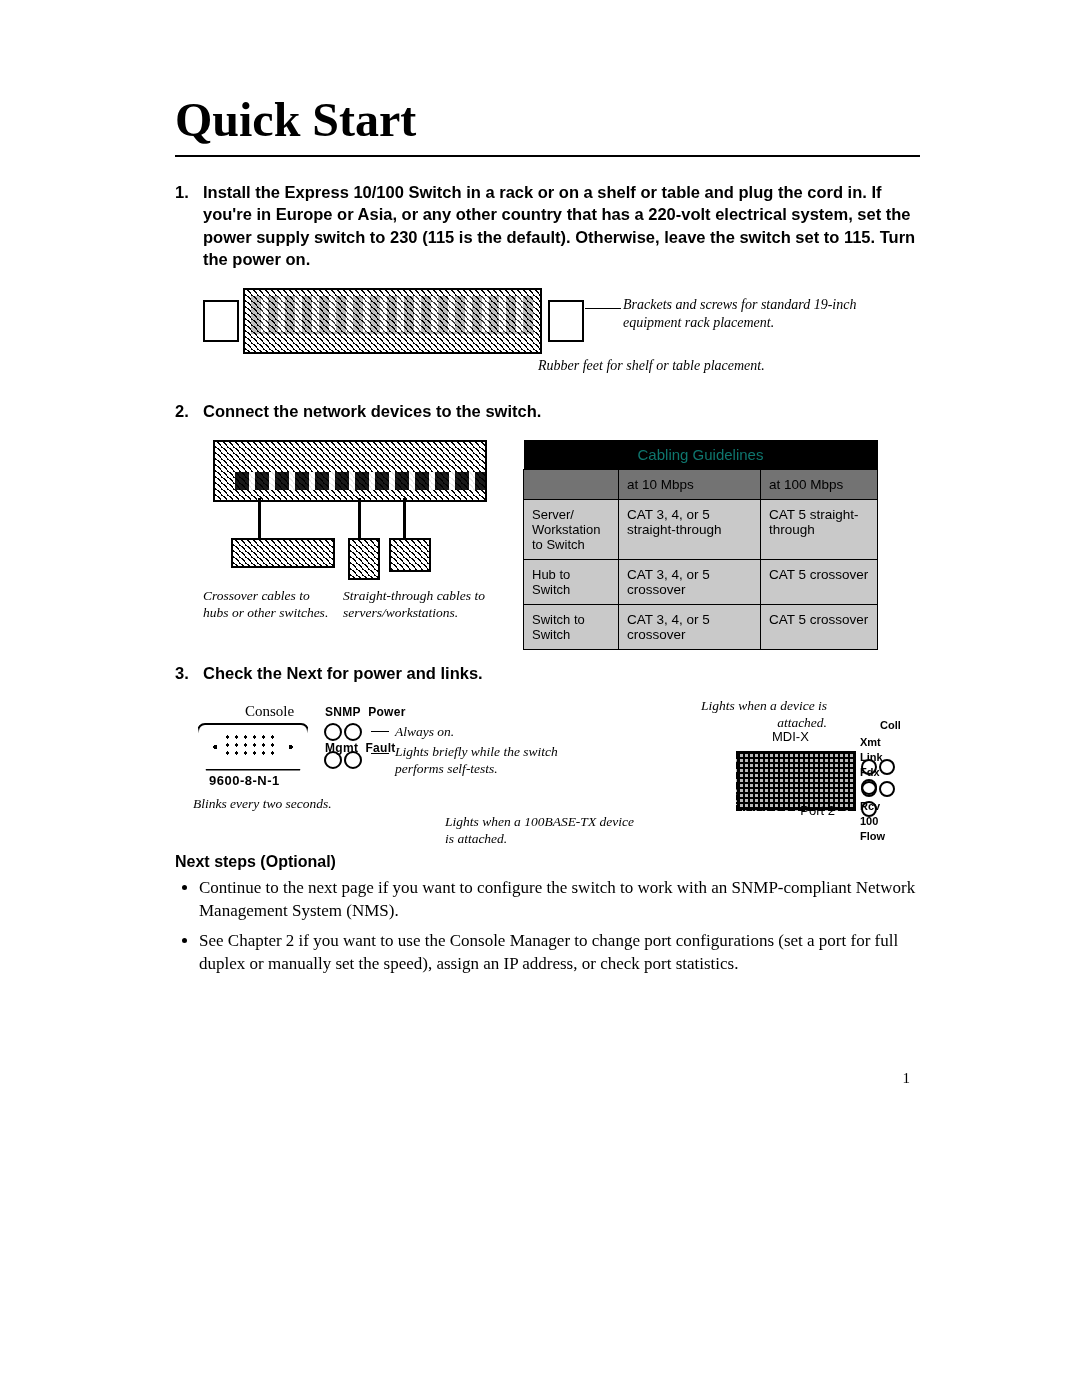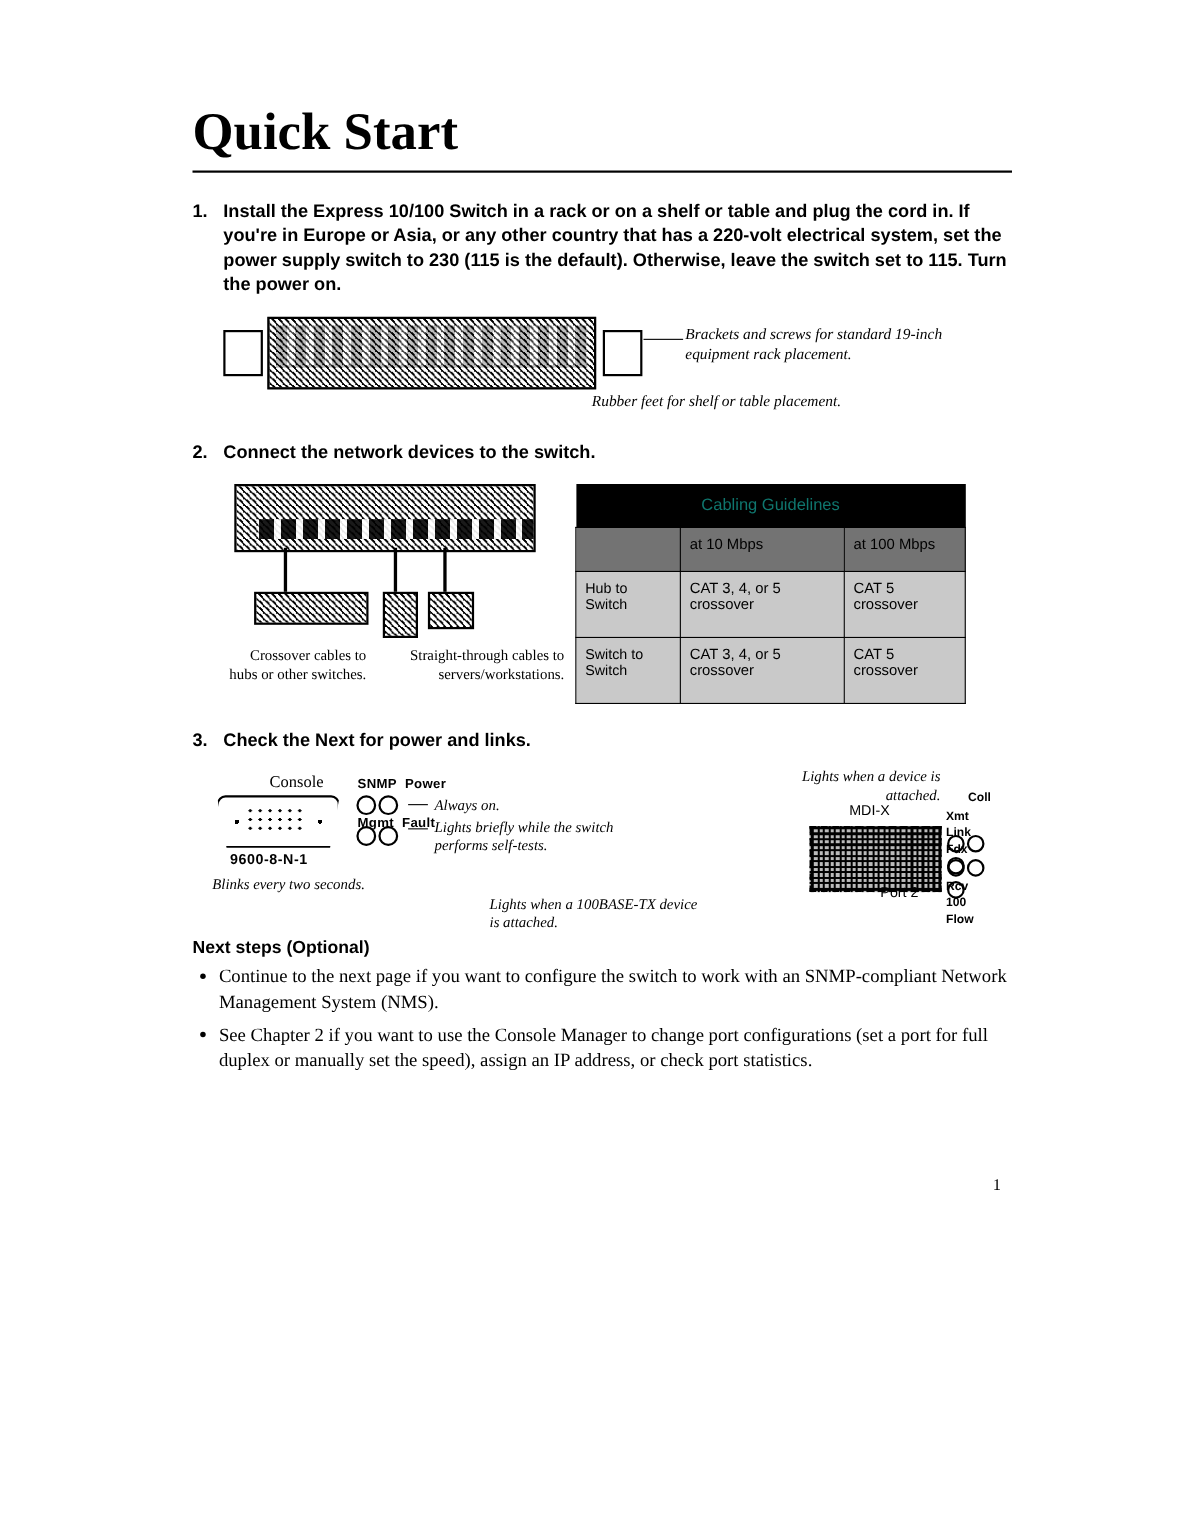--- a/index.html
+++ b/index.html
@@ -82,21 +82,21 @@
     position:absolute; left:20px; top:30px; width:250px; height:18px;
     background: repeating-linear-gradient(90deg,#000 0 14px,#fff 14px 20px);
     opacity:.9;
   }
   .device-box {
     position:absolute; width:60px; height:30px; border:2px solid #000;
     background:repeating-linear-gradient(45deg,#000 0 2px,#fff 2px 5px);
     background-size:6px 6px;
   }
   .cable { position:absolute; width:3px; background:#000; }
-  .fig2-cap { position:absolute; font-size:13.5px; line-height:1.25;text-align:right; }
+  .fig2-cap { position:absolute; font-style:italic; font-size:13.5px; line-height:1.25; }
 
   .cabling-table {
     border-collapse: collapse;
     font-family: Arial, Helvetica, sans-serif;
     font-size: 13.5px;
     width: 355px;
   }
   .cabling-table th.hdr {
     background:#000; color:#0f766e; text-align:center; font-weight:normal;
     padding:6px 0; font-size:15px;
@@ -212,20 +212,25 @@
 
     <table class="cabling-table">
       <tbody>
           <tr>
             <th class="hdr" colspan="3">Cabling Guidelines</th>
           </tr>
       <tr>
         <th class="sub"></th>
         <th class="sub">at 10 Mbps</th>
         <th class="sub">at 100 Mbps</th>
+      </tr>
+      <tr>
+        <td class="first row-label">Server/ Workstation to Switch</td>
+        <td>CAT 3, 4, or 5 straight-through</td>
+        <td>CAT 5 straight-through</td>
       </tr>
       <tr>
         <td class="first row-label">Hub to Switch</td>
         <td>CAT 3, 4, or 5 crossover</td>
         <td>CAT 5 crossover</td>
       </tr>
       <tr>
         <td class="first row-label">Switch to Switch</td>
         <td>CAT 3, 4, or 5 crossover</td>
         <td>CAT 5 crossover</td>
@@ -256,21 +261,21 @@
       <span class="led-row"><span class="led-circ"></span><span class="led-circ"></span></span>
       <span class="led-row"><span class="led-circ"></span><span class="led-circ"></span></span>
     </div>
 
     <div class="annot-line" style="left:196px; top:28px; width:18px;"></div>
     <span class="annot" style="left:220px; top:20px;">Always on.</span>
     <div class="annot-line" style="left:196px; top:50px; width:18px;"></div>
     <span class="annot" style="left:220px; top:40px; width:210px;">Lights briefly while the switch performs self-tests.</span>
     <span class="annot" style="left:18px; top:92px; width:200px;">Blinks every two seconds.</span>
     <span class="annot" style="left:270px; top:110px; width:200px;">Lights when a 100BASE-TX device is attached.</span>
-    <span class="annot" style="left:540px; top:-6px; width:140px; text-align:right;">Lights when a device is attached.</span>
+    <span class="annot" style="left:512px; top:-6px; width:140px; text-align:right;">Lights when a device is attached.</span>
 
     <div class="ports-diagram">
       <span class="mdix-label">MDI-X</span>
       <div class="port-shape"></div>
       <div class="ports-right-labels">
         <span>Xmt</span>&nbsp;
         <span>Link</span>&nbsp;
         <span>Fdx</span>
       </div>
       <div class="small-leds">

